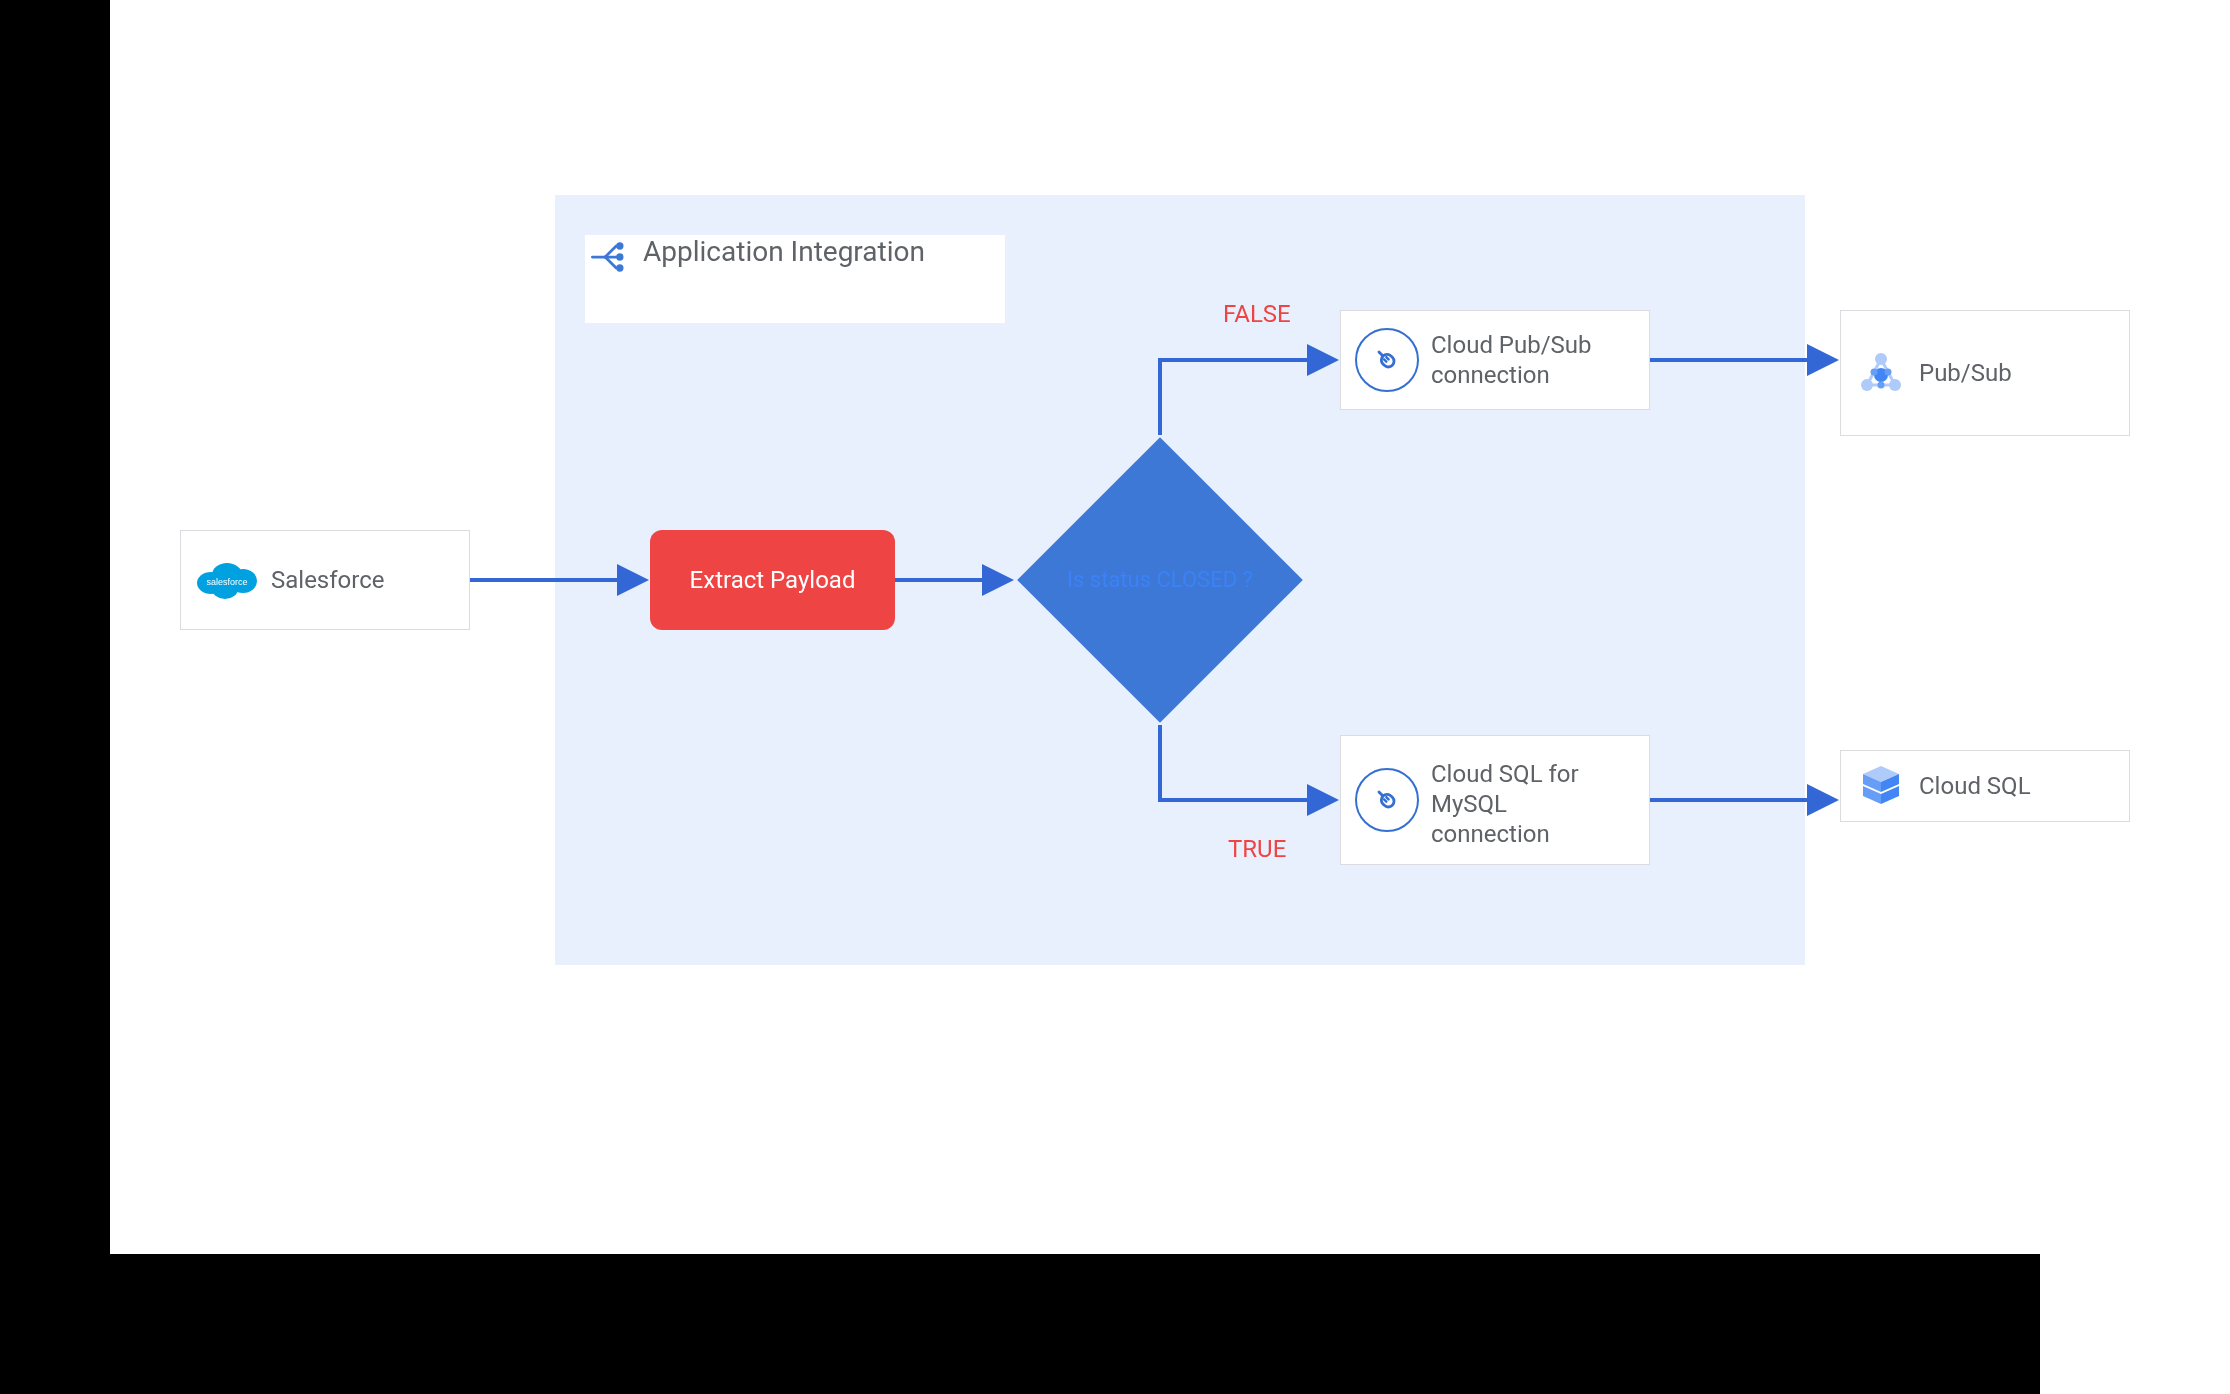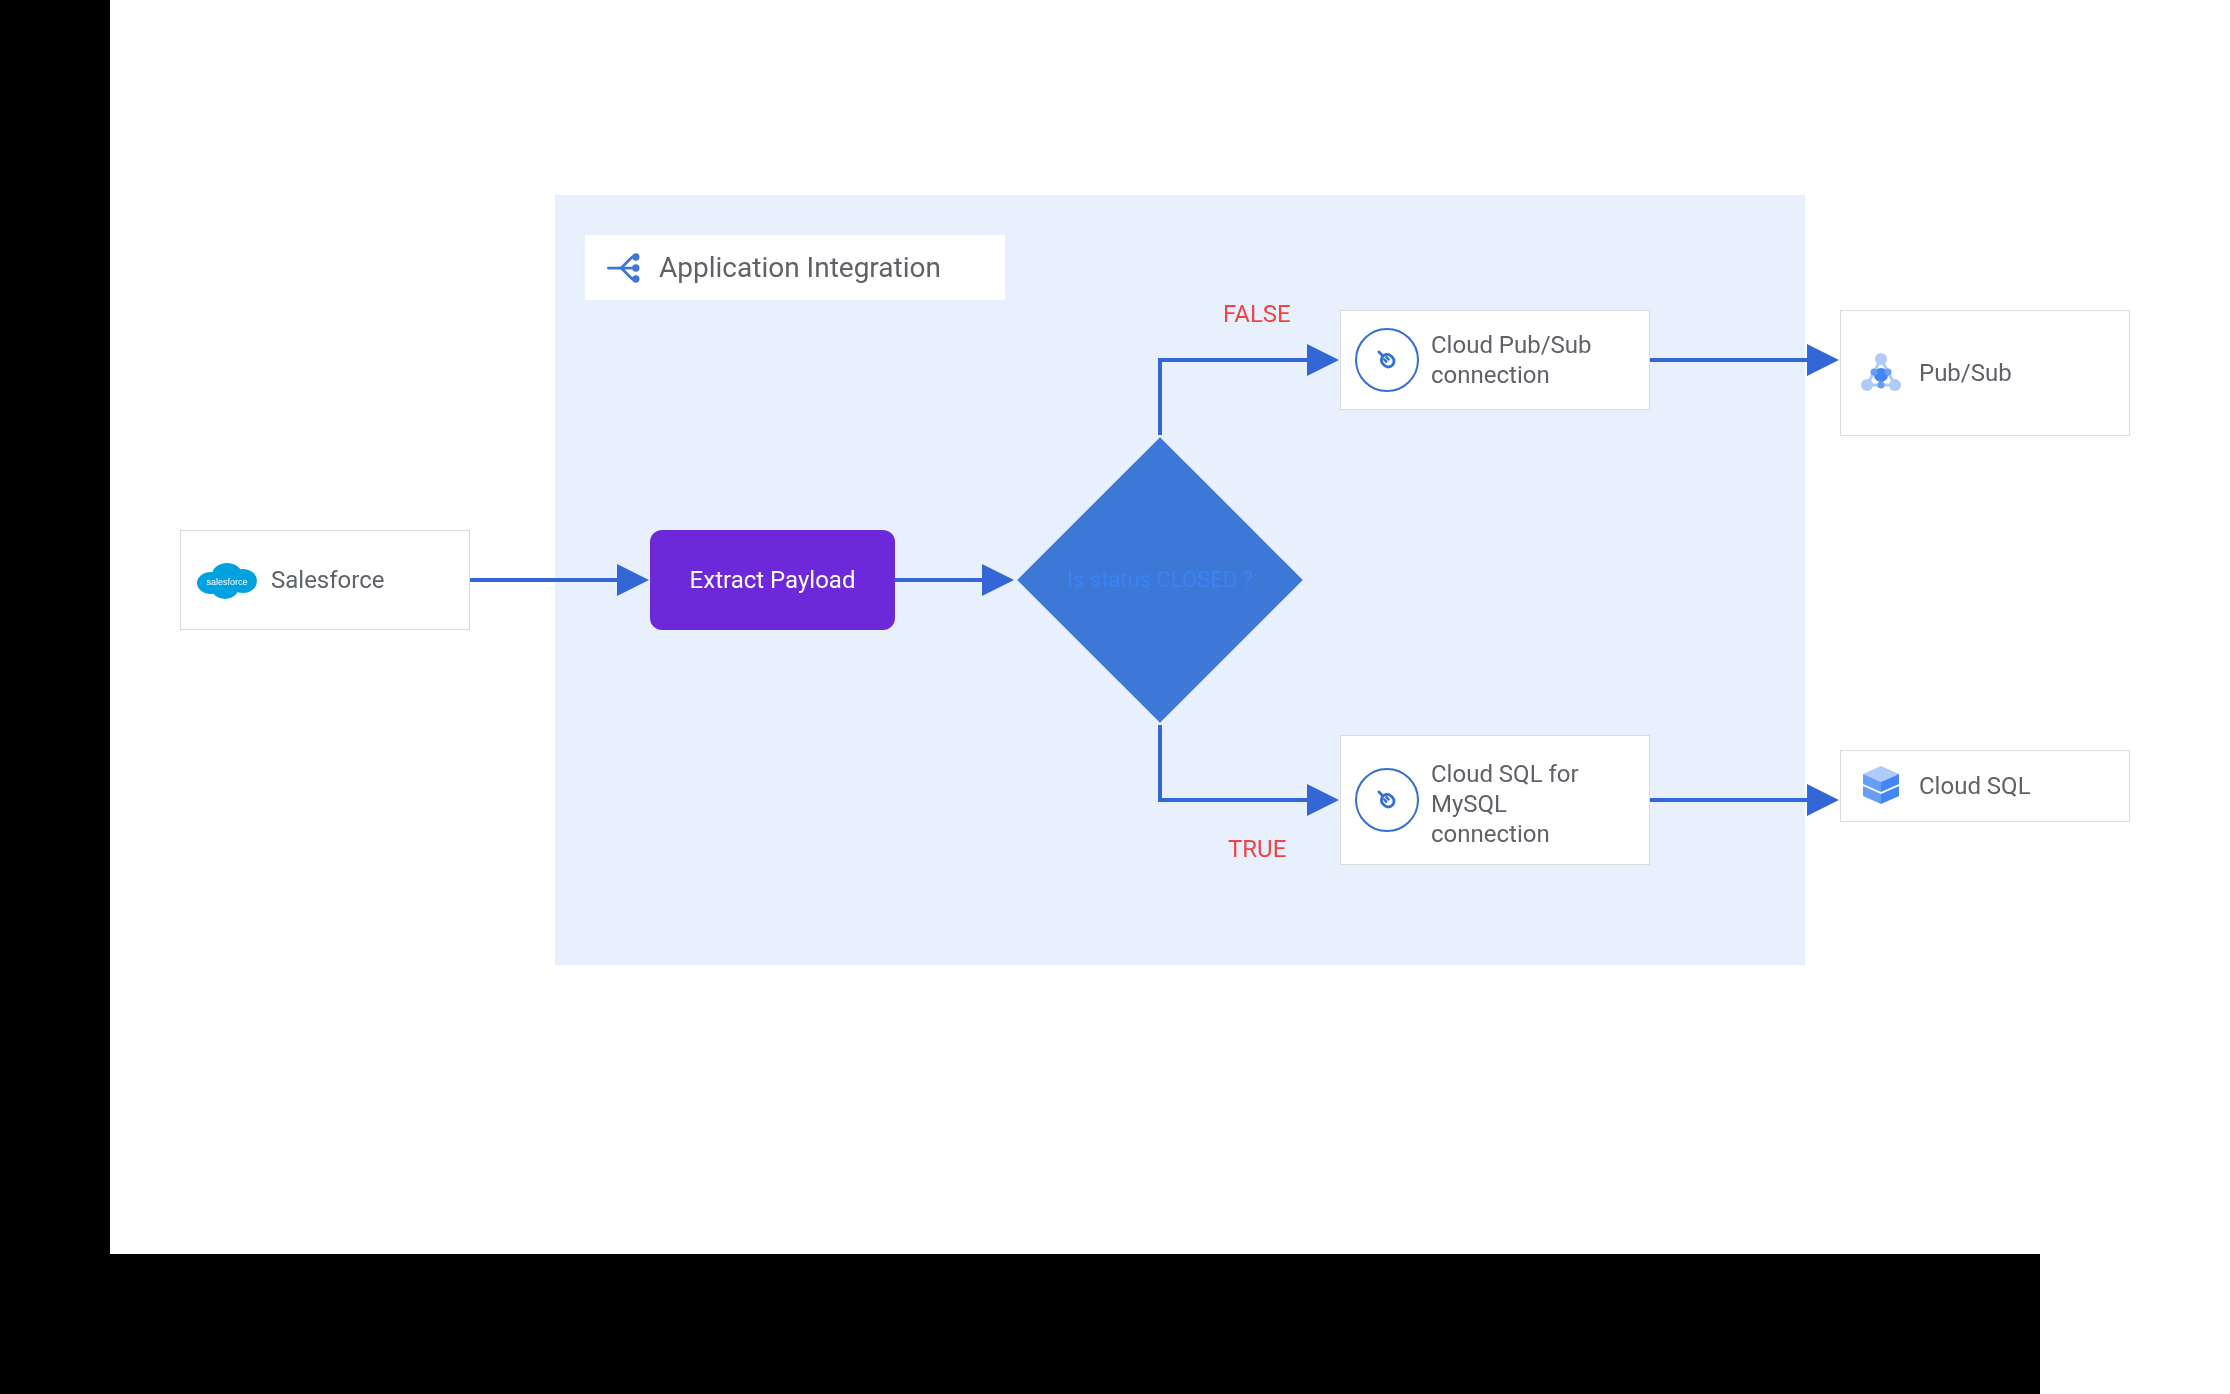--- a/index.html
+++ b/index.html
@@ -40,25 +40,25 @@
     top: 195px;
     width: 1250px;
     height: 770px;
     background: #E8F0FE;
   }
   .title-box {
     position: absolute;
     left: 475px;
     top: 235px;
     width: 420px;
-    height: 65px;
-    background: #fff;
-    display: flex;
-    align-items: center;
-    padding-left: 16px;
+    height: 88px;
+    background: #fff;
+    display: flex;
+    align-items: flex-start;
+    padding-left: 0;
     box-sizing: border-box;
   }
   .title-text {
     font-size: 28px;
     color: #5f6368;
     margin-left: 14px;
   }
   .node-box {
     position: absolute;
     background: #fff;
@@ -69,21 +69,21 @@
     padding: 10px 14px;
   }
   .node-label {
     font-size: 24px;
     color: #5f6368;
     margin-left: 12px;
     line-height: 1.25;
   }
   .process-box {
     position: absolute;
-    background: #6d28d9;
+    background: #ef4444;
     border-radius: 12px;
     display: flex;
     align-items: center;
     justify-content: center;
     color: #fff;
     font-size: 24px;
   }
   .diamond {
     position: absolute;
     background: #3E78D6;

